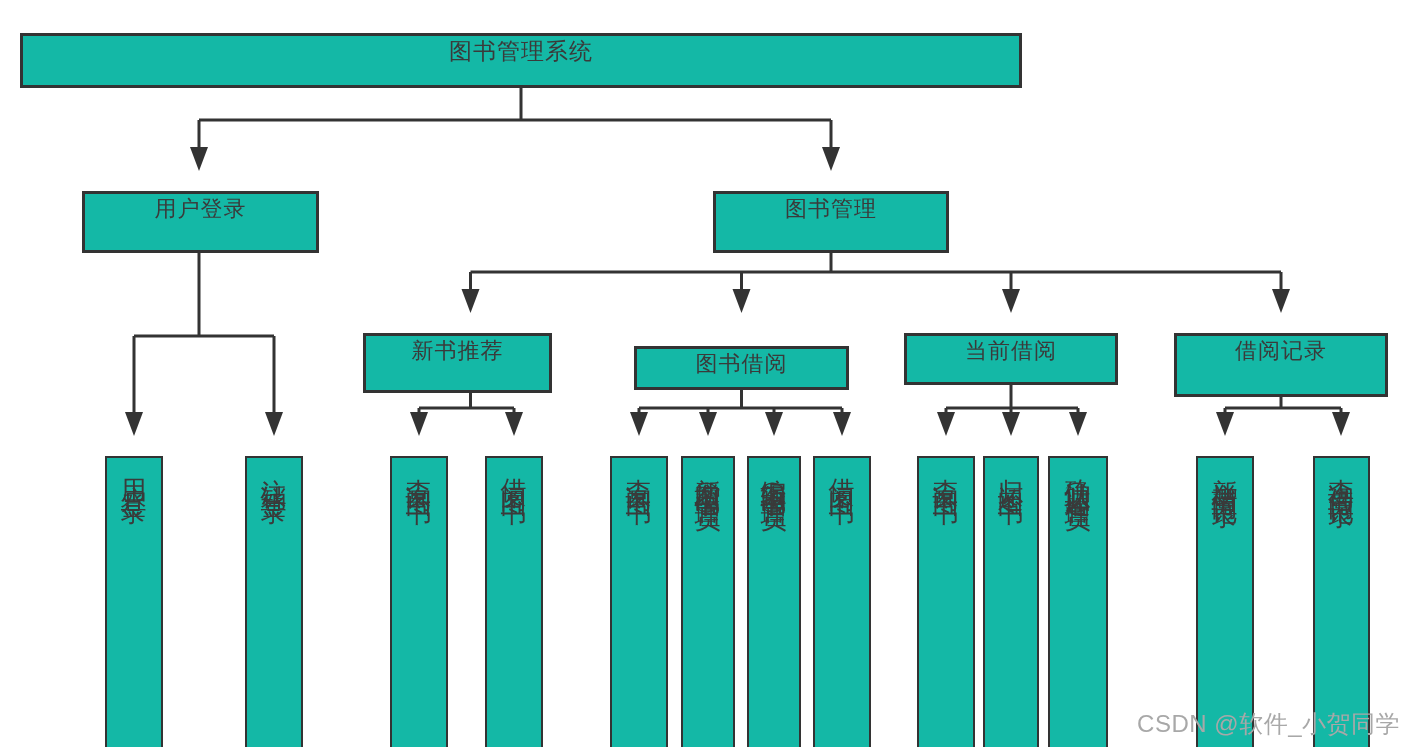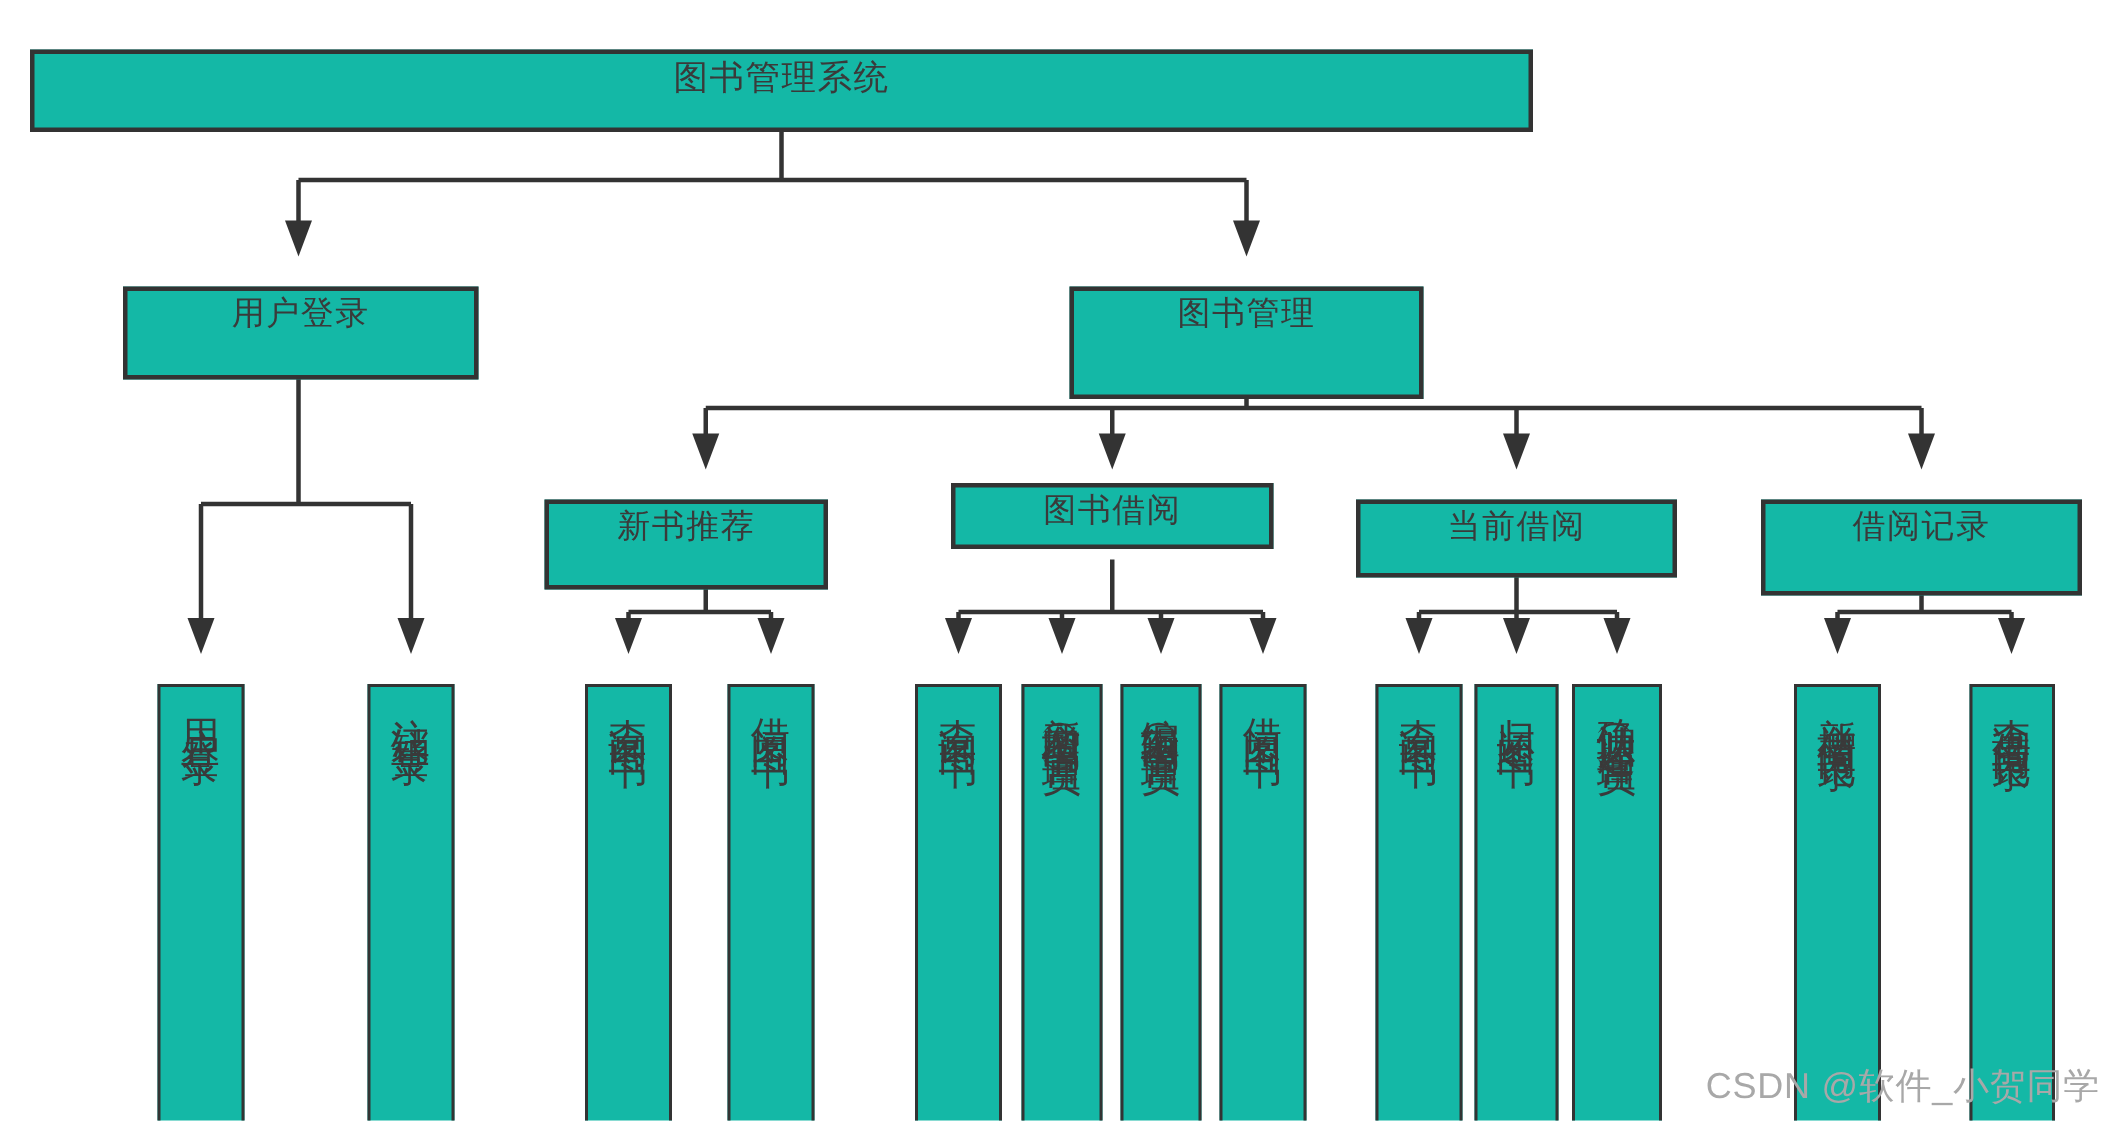--- a/index.html
+++ b/index.html
@@ -95,28 +95,28 @@
     <polygon class="ahead" points="1332,412 1350,412 1341,436"></polygon>
   </svg>
 
   <div class="node" style="left:20px;top:13px;width:1002px;height:55px">
     <span class="hlabel root-label">图书管理系统</span>
   </div>
 
   <div class="node" style="left:82px;top:171px;width:237px;height:62px">
     <span class="hlabel">用户登录</span>
   </div>
-  <div class="node" style="left:713px;top:171px;width:236px;height:75px">
+  <div class="node" style="left:713px;top:171px;width:236px;height:62px">
     <span class="hlabel">图书管理</span>
   </div>
 
   <div class="node" style="left:363px;top:313px;width:189px;height:60px">
     <span class="hlabel">新书推荐</span>
   </div>
-  <div class="node" style="left:634px;top:302px;width:215px;height:44px">
+  <div class="node" style="left:634px;top:326px;width:215px;height:44px">
     <span class="hlabel">图书借阅</span>
   </div>
   <div class="node" style="left:904px;top:313px;width:214px;height:52px">
     <span class="hlabel">当前借阅</span>
   </div>
   <div class="node" style="left:1174px;top:313px;width:214px;height:64px">
     <span class="hlabel">借阅记录</span>
   </div>
 
   <div class="node leaf" style="left:105px;top:436px;width:58px;height:298px">

